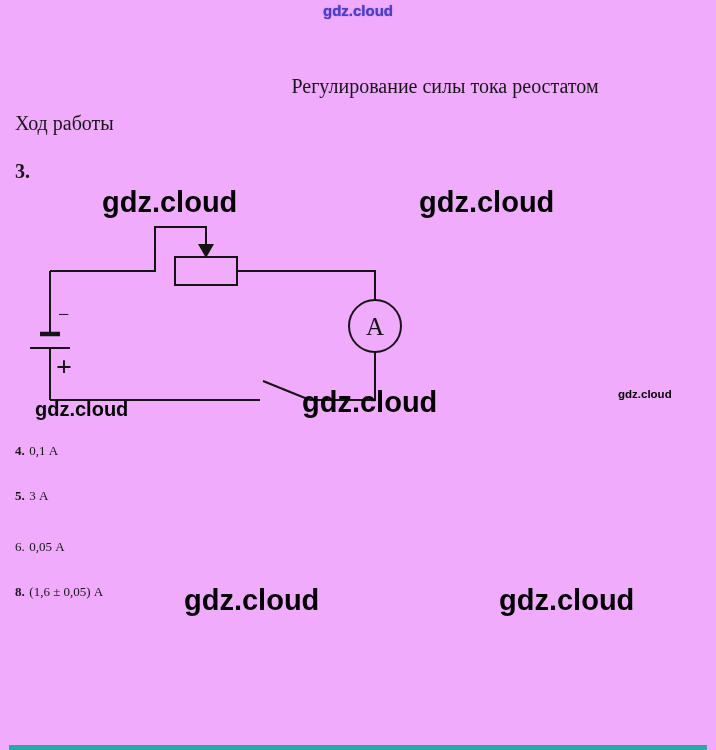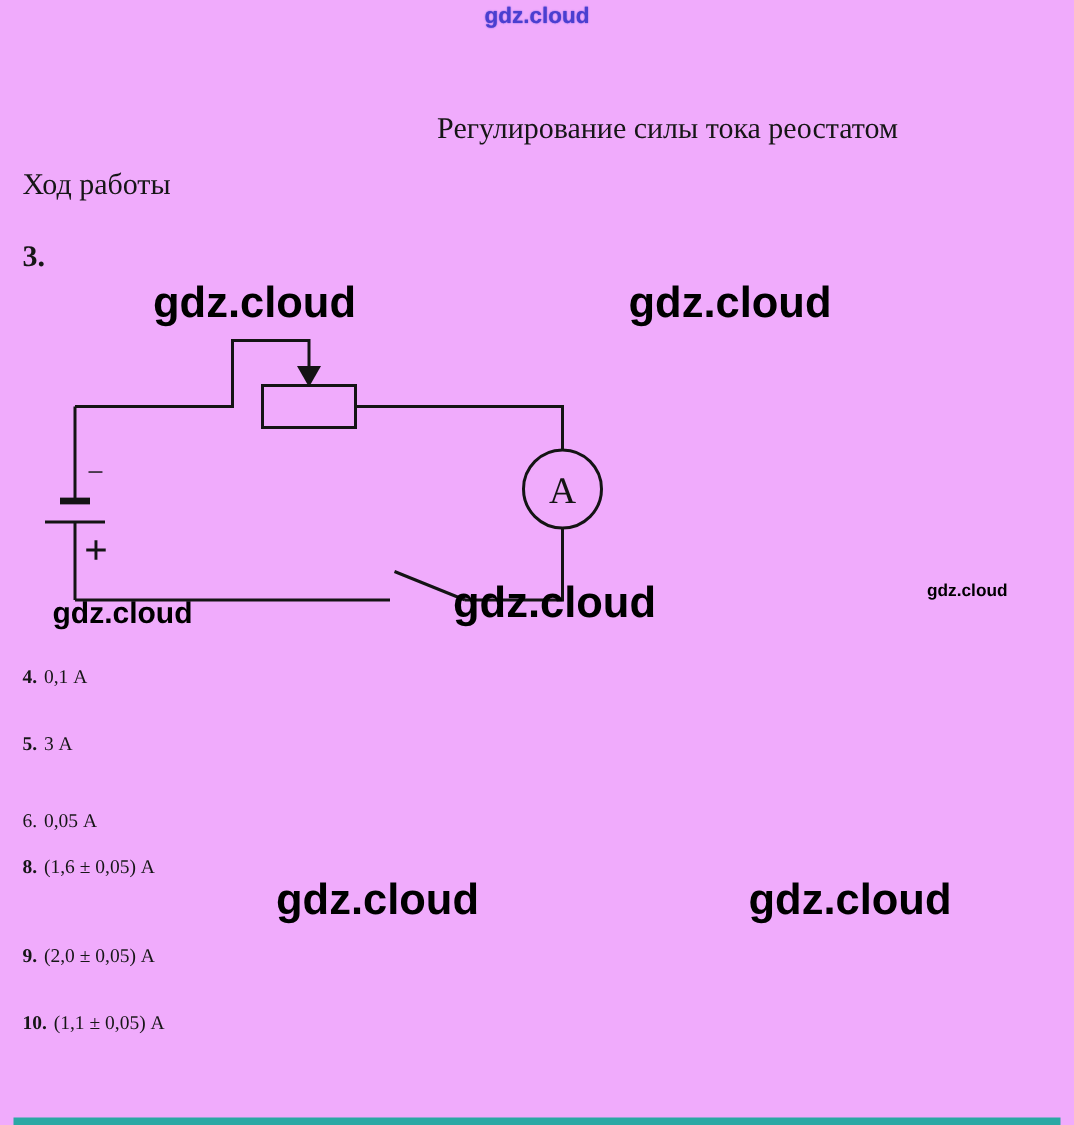--- a/index.html
+++ b/index.html
@@ -90,25 +90,19 @@
 
   <div class="abs answer" style="top:443px;">
     <span class="num">4.</span><span>0,1 А</span>
   </div>
   <div class="abs answer" style="top:488px;">
     <span class="num">5.</span><span>3 А</span>
   </div>
   <div class="abs answer" style="top:539px;">
     <span class="num light">6.</span><span>0,05 А</span>
   </div>
-  <div class="abs answer" style="top:570px;">
+  <div class="abs answer" style="top:584px;">
     <span class="num">8.</span><span>(1,6 ± 0,05) А</span>
-  </div>
-  <div class="abs answer" style="top:629px;">
-    <span class="num">9.</span><span>(2,0 ± 0,05) А</span>
-  </div>
-  <div class="abs answer" style="top:674px;">
-    <span class="num">10.</span><span>(1,1 ± 0,05) А</span>
   </div>
 
   <div class="abs accent-bar"></div>
 
 </div>
 
 </body></html>

